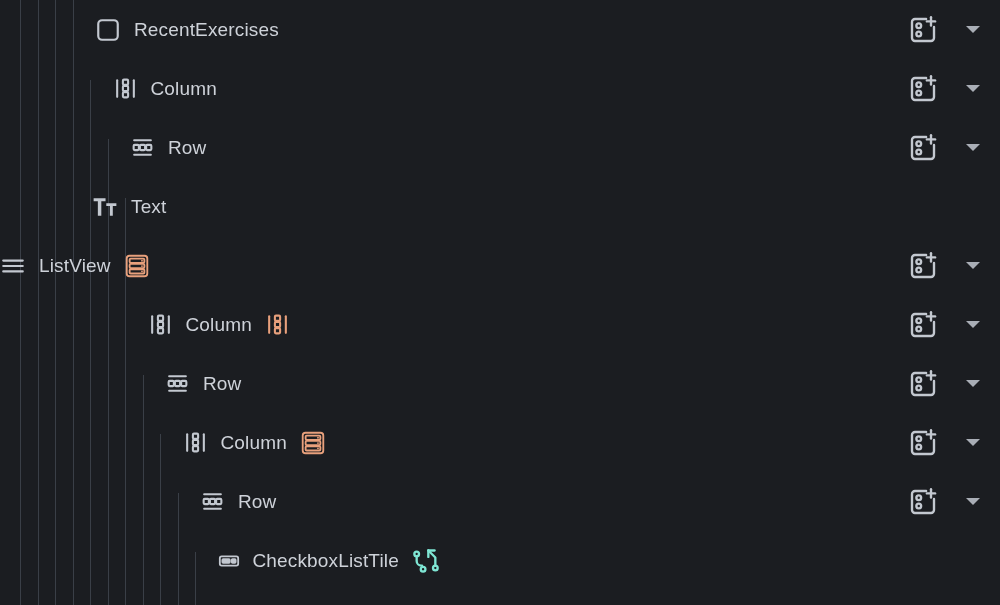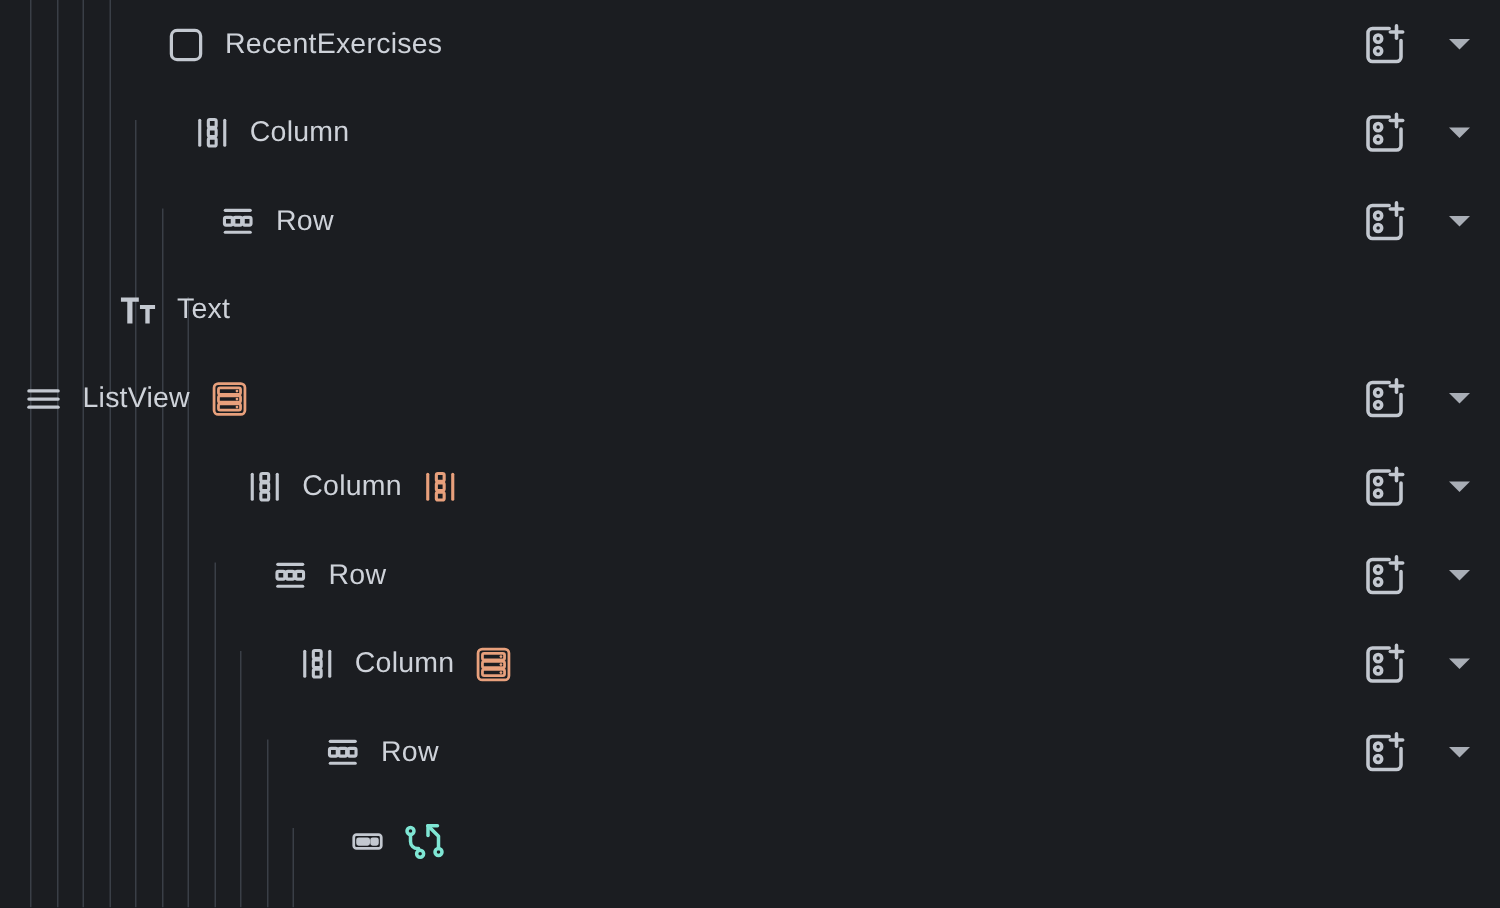--- a/index.html
+++ b/index.html
@@ -45,21 +45,20 @@
     height: 59px;
     display: flex;
     align-items: center;
     box-sizing: border-box;
   }
   .row-main {
     display: flex;
     align-items: center;
     flex: 1 1 auto;
     min-width: 0;
-    margin-left: 16px;
   }
   .node-icon {
     flex: 0 0 auto;
     display: inline-flex;
     align-items: center;
     justify-content: center;
   }
   .node-label {
     font-size: 19px;
     letter-spacing: 0.15px;
@@ -202,21 +201,21 @@
               <line x1="18.4" y1="1.8" x2="18.4" y2="8.4"></line>
               <line x1="15.1" y1="5.1" x2="21.7" y2="5.1"></line>
             </svg>
           </span>
           <span class="chevron-btn">
             <span class="chev"></span>
           </span>
         </div>
       </div>
       <div class="tree-row" style="top: 177px;">
-        <div class="row-main" style="padding-left:63px">
+        <div class="row-main" style="padding-left:92px">
           <span class="node-icon">
             <svg width="26" height="26" viewBox="0 0 24 24" fill="#c3c8d0">
               <path d="M1.5 4h11v2.6H8.6V20H5.4V6.6H1.5z"></path>
               <path d="M13.2 8.6h9.3v2.4h-3.3V20h-2.7v-9h-3.3z"></path>
             </svg>
           </span>
           <span class="node-label">Text</span>
         </div>
         <div class="row-actions">
           <span style="width:34px;height:34px"></span>
@@ -394,20 +393,21 @@
       </div>
       <div class="tree-row" style="top: 531px;">
         <div class="row-main" style="padding-left:217.5px">
           <span class="node-icon">
             <svg width="22" height="22" viewBox="0 0 24 24" fill="none" stroke="#c3c8d0" stroke-width="2" stroke-linecap="round" stroke-linejoin="round">
               <rect x="2" y="7" width="20" height="10" rx="2"></rect>
               <rect x="4.8" y="10" width="8" height="4" rx="0.8" fill="#c3c8d0"></rect>
               <rect x="15" y="10" width="4.2" height="4" rx="0.8" fill="#c3c8d0"></rect>
             </svg>
           </span>
+          <span class="node-label">CheckboxListTile</span>
           <span class="badge-icon">
             <svg width="28" height="28" viewBox="0 0 24 24" fill="none" stroke="#7fe6d4" stroke-width="2" stroke-linecap="round" stroke-linejoin="round">
               <circle cx="4" cy="6" r="2"></circle>
               <circle cx="9.5" cy="19" r="2"></circle>
               <circle cx="20" cy="18" r="2"></circle>
               <path d="M4 8v4a4 4 0 0 0 4 4h.6"></path>
               <path d="M14 3l6 6 0 7"></path>
               <path d="M14 3l0 5.5"></path>
               <path d="M14 3l5.4 0"></path>
             </svg>

